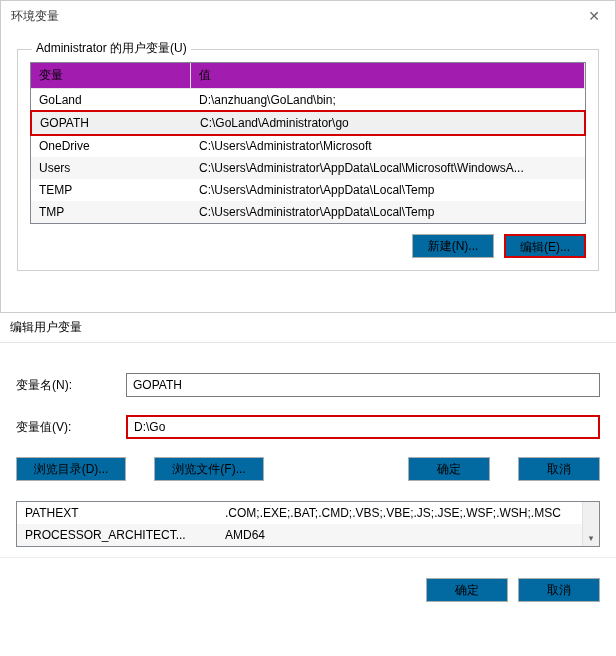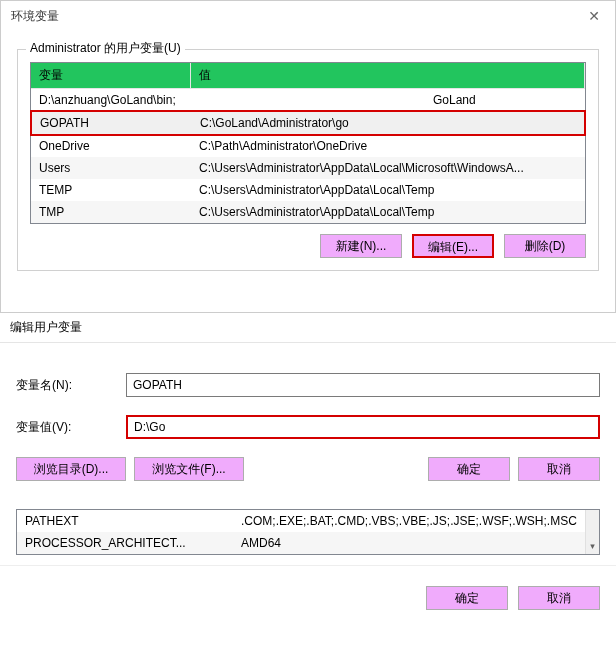--- a/index.html
+++ b/index.html
@@ -39,34 +39,34 @@
     }
     .groupbox {
       border: 1px solid #d0d0d0;
       padding: 12px;
       margin-top: 10px;
       position: relative;
     }
     .groupbox-label {
       position: absolute;
       top: -10px;
-      left: 8px;
+      left: 14px;
       background: #fff;
       padding: 0 4px;
       font-size: 12px;
     }
     .listview {
       border: 1px solid #828790;
       background: #fff;
       margin-bottom: 10px;
       width: 100%;
     }
     .lv-header {
       display: flex;
-      background: #22c55e;
+      background: #a21caf;
       border-bottom: 1px solid #e5e5e5;
     }
     .lv-header-cell {
       padding: 4px 8px;
       border-right: 1px solid #e5e5e5;
       font-size: 12px;
     }
     .lv-col-name { width: 160px; }
     .lv-col-value { flex: 1; }
     .lv-row {
@@ -89,21 +89,21 @@
     .btn-row {
       display: flex;
       justify-content: flex-end;
       gap: 10px;
       margin-top: 6px;
     }
     .btn {
       min-width: 82px;
       height: 24px;
       border: 1px solid #adadad;
-      background: #f0abfc;
+      background: #0369a1;
       font-size: 12px;
       cursor: pointer;
       padding: 0 10px;
       font-family: inherit;
       line-height: 22px;
       text-align: center;
     }
     .btn.highlighted {
       border: 2px solid #d40000;
       position: relative;
@@ -137,34 +137,33 @@
       border: 1px solid #7a7a7a;
       padding: 0 6px;
       font-family: inherit;
       font-size: 12px;
     }
     .form-input.highlighted {
       border: 2px solid #d40000;
     }
     .browse-row {
       display: flex;
-      gap: 8px;
-      margin-bottom: 20px;
+      gap: 28px;
+      margin-bottom: 12px;
     }
     .browse-row .spacer { flex: 1; }
     .sys-listview {
       border: 1px solid #828790;
       background: #fff;
       margin: 0 16px 10px;
       width: calc(100% - 32px);
     }
     .sys-lv-row {
       display: flex;
       font-size: 12px;
-      gap: 16px;
     }
     .sys-lv-row:nth-child(even) { background: #f6f6f6; }
     .sys-lv-cell {
       padding: 4px 8px;
       overflow: hidden;
       white-space: nowrap;
     }
     .sys-col-name { width: 200px; }
     .sys-col-value { flex: 1; }
     .scrollbar-v {
@@ -205,49 +204,48 @@
   <div class="content">
     <div class="groupbox">
       <span class="groupbox-label">Administrator 的用户变量(U)</span>
       <div class="listview">
         <div class="lv-header">
           <div class="lv-header-cell lv-col-name">变量</div>
           <div class="lv-header-cell lv-col-value">值</div>
         </div>
         <div>
           <div class="lv-row">
+            <div class="lv-cell lv-col-name">GoLand</div>
             <div class="lv-cell lv-col-value">D:\anzhuang\GoLand\bin;</div>
-            <div class="lv-cell lv-col-name">GoLand</div>
           </div>
           <div class="lv-row selected">
             <div class="lv-cell lv-col-name">GOPATH</div>
             <div class="lv-cell lv-col-value">C:\GoLand\Administrator\go</div>
           </div>
           <div class="lv-row">
             <div class="lv-cell lv-col-name">OneDrive</div>
-            <div class="lv-cell lv-col-value">C:\Path\Administrator\OneDrive</div>
+            <div class="lv-cell lv-col-value">C:\Users\Administrator\Microsoft</div>
           </div>
           <div class="lv-row">
             <div class="lv-cell lv-col-name">Users</div>
             <div class="lv-cell lv-col-value">C:\Users\Administrator\AppData\Local\Microsoft\WindowsA...</div>
           </div>
           <div class="lv-row">
             <div class="lv-cell lv-col-name">TEMP</div>
             <div class="lv-cell lv-col-value">C:\Users\Administrator\AppData\Local\Temp</div>
           </div>
           <div class="lv-row">
             <div class="lv-cell lv-col-name">TMP</div>
             <div class="lv-cell lv-col-value">C:\Users\Administrator\AppData\Local\Temp</div>
           </div>
         </div>
       </div>
       <div class="btn-row">
         <button class="btn">新建(N)...</button>
         <button class="btn highlighted">编辑(E)...</button>
-        <button class="btn">删除(D)</button>
       </div>
     </div>
   </div>
 </div>
 
 <div class="edit-dialog">
   <div class="edit-titlebar">编辑用户变量</div>
   <div class="edit-body">
     <div class="form-row">
       <div class="form-label">变量名(N):</div>

